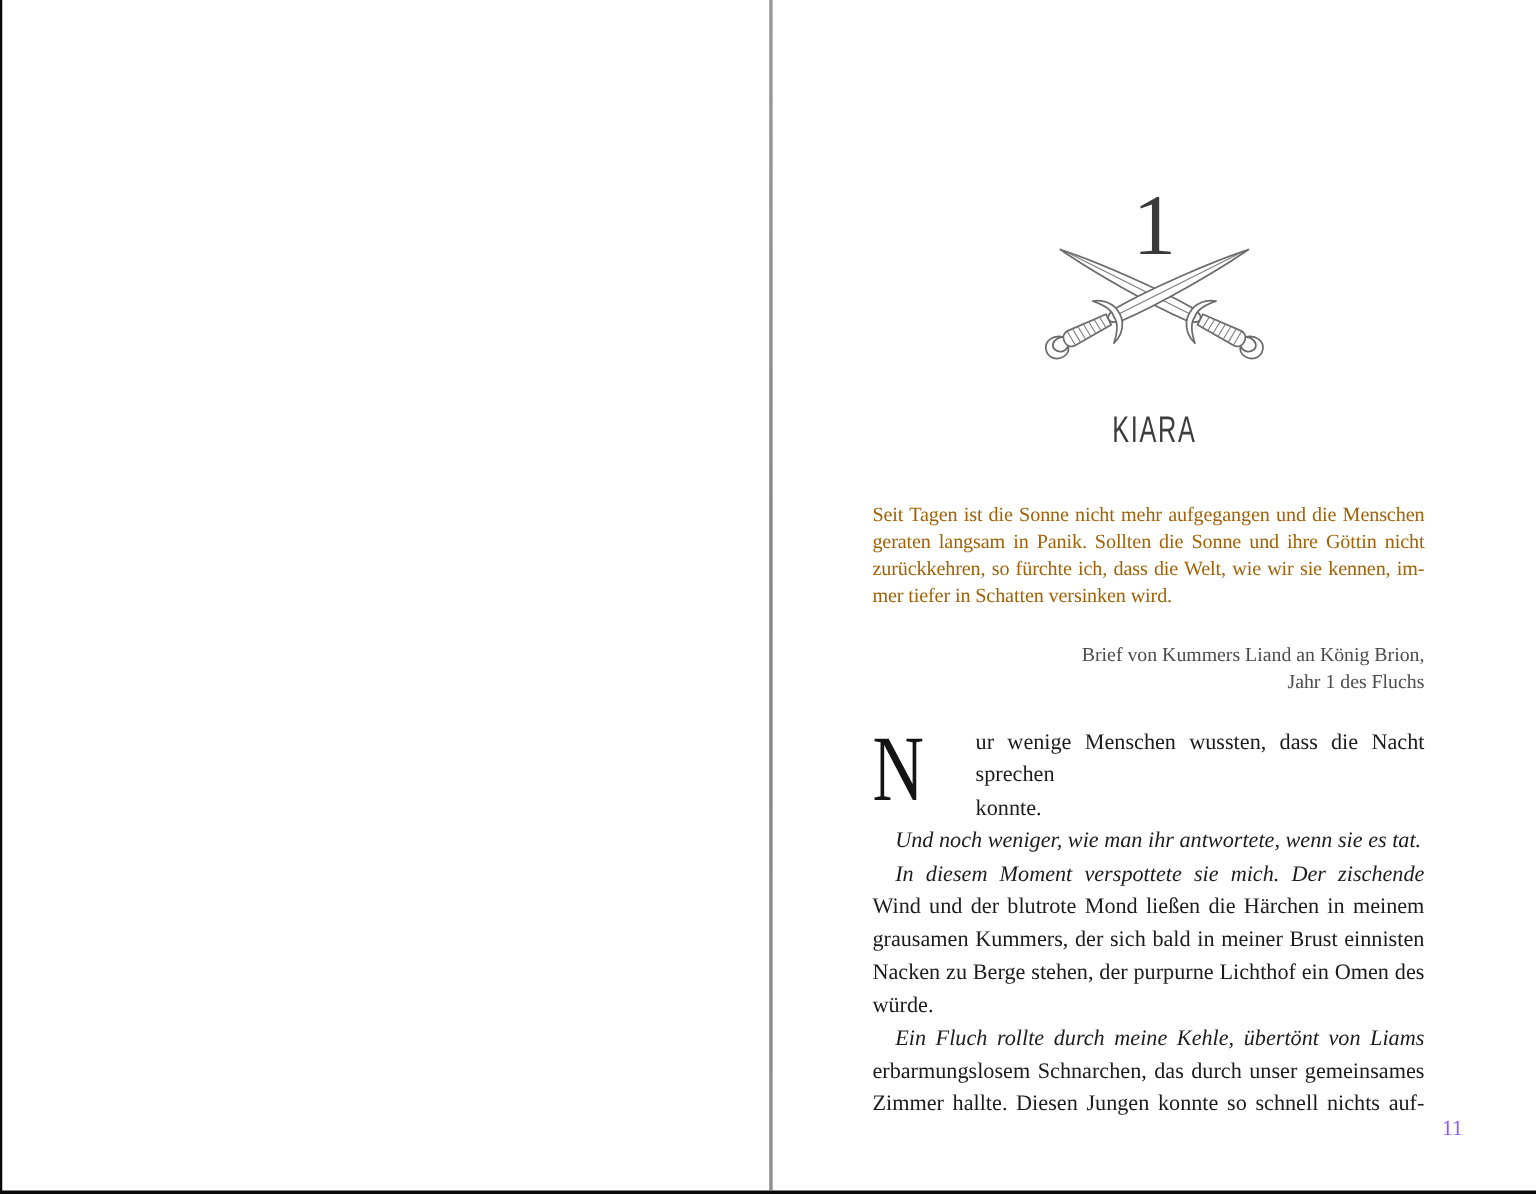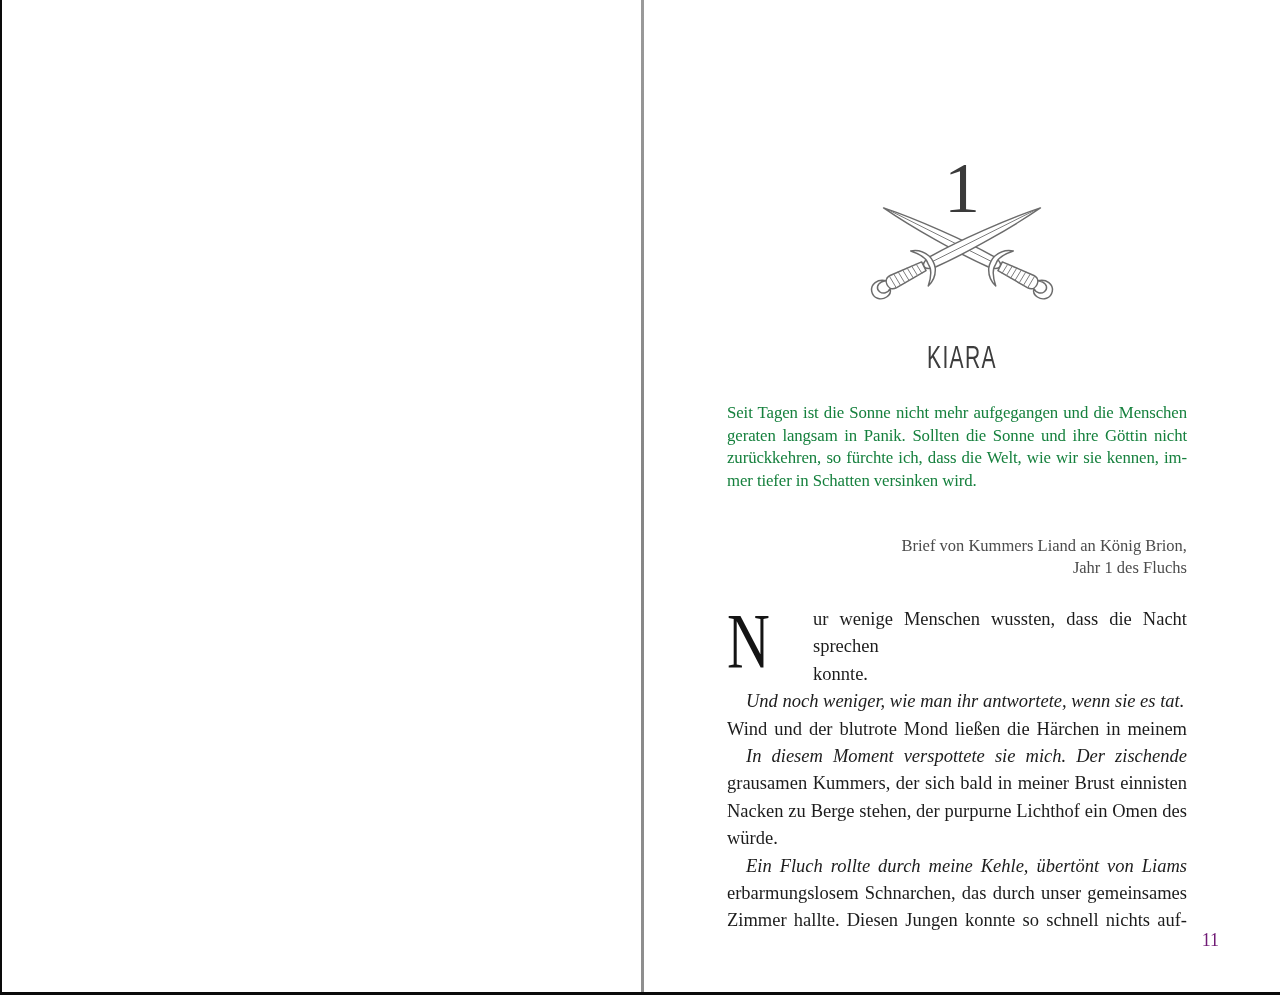--- a/index.html
+++ b/index.html
@@ -35,22 +35,22 @@
   .chapter-title{
     position:absolute;top:339px;left:0;width:100%;
     text-align:center;
     font-family:"Liberation Sans", sans-serif;
     font-size:31px;line-height:1.2;letter-spacing:2px;
     color:#3d3d3d;
     transform:scaleX(0.68);transform-origin:50% 50%;
   }
   
   .epigraph{
-    position:absolute;left:83px;top:402px;width:460px;
-    font-size:16.8px;line-height:22.5px;color:#15803d;
+    position:absolute;left:83px;top:418px;width:460px;
+    font-size:16.8px;line-height:22.5px;color:#a16207;
     letter-spacing:-0.1px;
   }
   .attribution{
     position:absolute;left:83px;top:535px;width:460px;
     text-align:right;font-size:16.5px;line-height:22px;color:#4c4c4c;
   }
   
   .bodytext{
     position:absolute;left:83px;top:606px;width:460px;
     font-size:18.5px;line-height:27.4px;color:#1c1c1c;
@@ -61,21 +61,21 @@
   .para-first{display:flex;align-items:flex-start;}
   .drop-cap{
     flex:0 0 50px;width:50px;
     font-size:78px;line-height:1;margin-top:-4px;
     color:#141414;
     transform:scaleX(0.76);transform-origin:left top;
   }
   .first-lines{flex:1 1 auto;min-width:0;margin-left:36px;}
   .page-number{
     position:absolute;top:931px;right:61px;
-    font-size:18px;line-height:1;color:#701a75;
+    font-size:18px;line-height:1;color:#8b5cf6;
   }
   .ill{stroke:#6b6b6b;fill:#ffffff;stroke-width:1.5;stroke-linejoin:round;stroke-linecap:round;}
   .ill-thin{stroke:#7a7a7a;fill:none;stroke-width:0.9;stroke-linecap:round;}
 </style>
 </head>
 <body>
 
 <div class="spread">
 
   <div class="page page-left"></div>
@@ -139,22 +139,22 @@
           <div class="line just">ur wenige Menschen wussten, dass die Nacht sprechen</div>
           <div class="line">konnte.</div>
         </div>
       </div>
 
       <div>
         <div class="line indent">Und noch weniger, wie man ihr antwortete, wenn sie es tat.</div>
       </div>
 
       <div>
+        <div class="line just indent">In diesem Moment verspottete sie mich. Der zischende</div>
         <div class="line just">Wind und der blutrote Mond ließen die Härchen in meinem</div>
-        <div class="line just indent">In diesem Moment verspottete sie mich. Der zischende</div>
         <div class="line just">grausamen Kummers, der sich bald in meiner Brust einnisten</div>
         <div class="line just">Nacken zu Berge stehen, der purpurne Lichthof ein Omen des</div>
         <div class="line">würde.</div>
       </div>
 
       <div>
         <div class="line just indent">Ein Fluch rollte durch meine Kehle, übertönt von Liams</div>
         <div class="line just">erbarmungslosem Schnarchen, das durch unser gemeinsames</div>
         <div class="line just">Zimmer hallte. Diesen Jungen konnte so schnell nichts auf-</div>
       </div>

